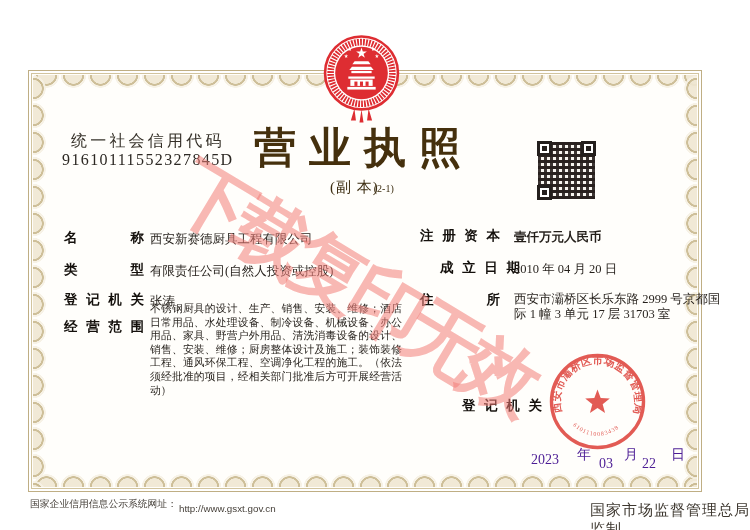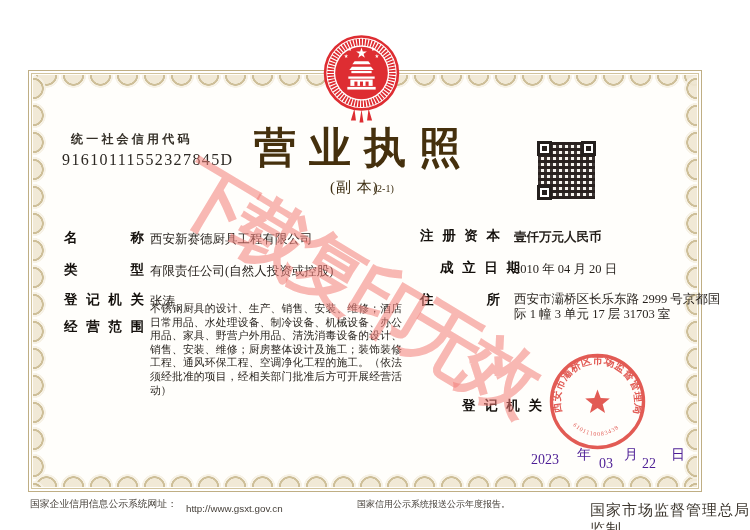--- a/index.html
+++ b/index.html
@@ -27,21 +27,21 @@
     background-image:radial-gradient(circle at 0px 50%, #efe7d2 0 8.5px, #c8b88e 9px 10.5px, #f6f1e4 11px 12.5px, rgba(0,0,0,0) 13px);
     background-size:17px 27px;background-repeat:repeat-y;}
   .scallop.right{top:4px;bottom:4px;right:4px;width:17px;
     background-image:radial-gradient(circle at 100% 50%, #efe7d2 0 8.5px, #c8b88e 9px 10.5px, #f6f1e4 11px 12.5px, rgba(0,0,0,0) 13px);
     background-size:17px 27px;background-repeat:repeat-y;}
 
   .abs{position:absolute;}
   .z3{z-index:3;}
 
   
-  .credit-label{left:71px;top:131px;font-family:"Liberation Sans",sans-serif;font-size:12px;font-weight:700;letter-spacing:3.2px;color:#353028;}
+  .credit-label{left:71px;top:131px;font-family:"Liberation Sans",sans-serif;font-size:16px;font-weight:400;letter-spacing:3.2px;color:#353028;}
   .credit-code{left:62px;top:151px;font-size:16px;letter-spacing:1.4px;color:#2c2823;}
   .title{left:242px;top:120px;width:244px;text-align:center;font-size:42px;font-weight:900;letter-spacing:13px;color:#45300d;}
   .subtitle{left:330px;top:178px;width:130px;font-size:15px;color:#3b2c10;letter-spacing:1px;}
   .copy-number{font-size:10px;letter-spacing:0;margin-left:-5px;color:#3b2c10;}
 
   
   .qr{left:538px;top:142px;width:57px;height:57px;background:
       repeating-linear-gradient(90deg, rgba(40,32,30,.9) 0 3px, rgba(0,0,0,0) 3px 6px),
       repeating-linear-gradient(0deg, #2a2220 0 3px, #f7f4ef 3px 6px);}
   .finder{position:absolute;width:15px;height:15px;background:#fff;border:3px solid #241f1d;box-sizing:border-box;}
@@ -69,21 +69,21 @@
   .date-text{position:absolute;font-size:14px;color:#4c1d95;z-index:3;}
 
   
   .seal{left:548px;top:352px;width:99px;height:99px;z-index:5;opacity:.9;}
 
   
   .emblem{left:321px;top:28px;width:81px;height:98px;z-index:2;}
 
   
   .footer-left{left:30px;top:498px;font-family:"Liberation Sans",sans-serif;font-size:9.8px;color:#46403a;z-index:3;}
-  .footer-left .url{position:relative;top:5px;left:9px;color:#46403a;}
+  .footer-left .url{position:relative;top:5px;left:2px;color:#46403a;}
   .footer-mid{left:357px;top:499px;width:180px;font-family:"Liberation Sans",sans-serif;font-size:9px;line-height:11.5px;color:#46403a;z-index:3;}
   .footer-right{left:590px;top:501px;font-family:"Liberation Sans",sans-serif;font-size:15px;letter-spacing:1px;color:#3d372f;z-index:3;}
 </style>
 </head>
 <body>
 
 <div class="frame">
   <div class="scallop top"></div>
   <div class="scallop bottom"></div>
   <div class="scallop left"></div>
@@ -170,15 +170,14 @@
     <textPath href="#sealBottom" startOffset="5">6101110083438</textPath>
   </text>
 </svg>
 
 <div class="abs watermark">下载复印无效</div>
 
 <div class="abs footer-left">
   <span>国家企业信用信息公示系统网址：</span><span class="url">http://www.gsxt.gov.cn</span>
 </div>
 <div class="abs footer-mid">
-  <div>国家信用公示系统报送公示年度报告。</div>
 </div>
 <div class="abs footer-right">国家市场监督管理总局监制</div>
 
 </body></html>

